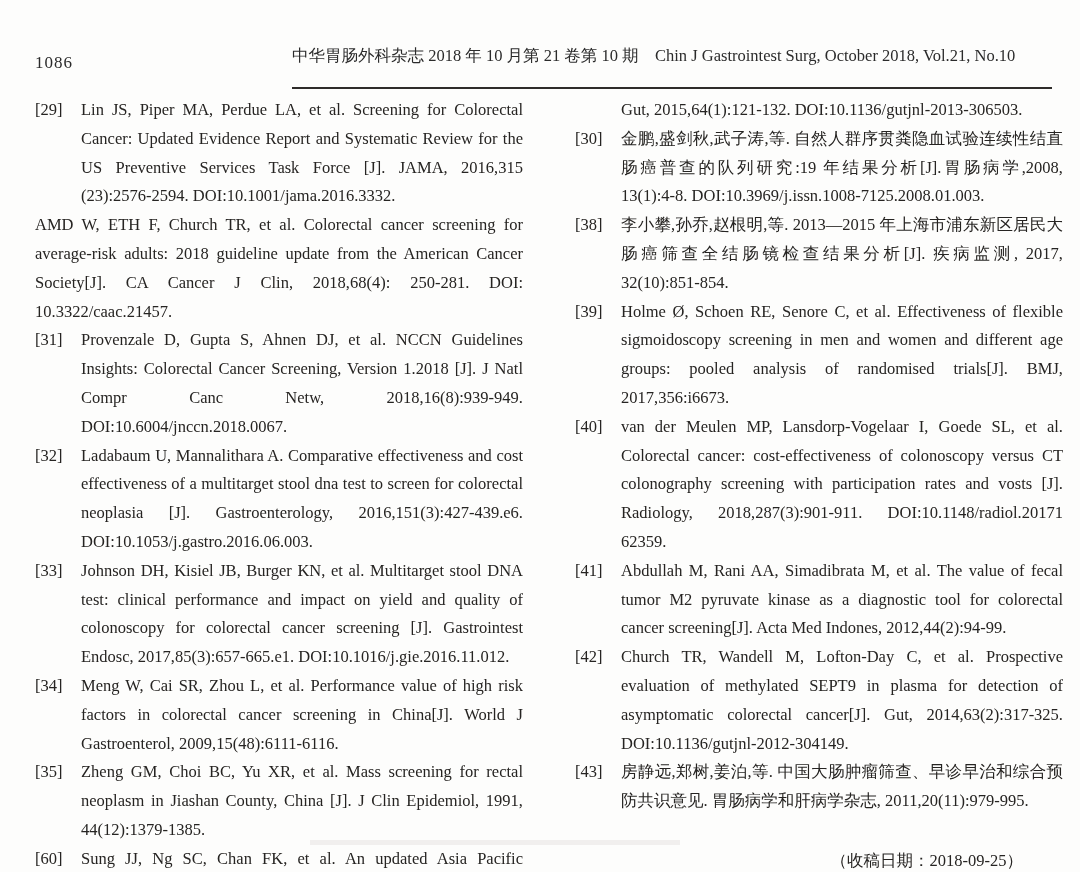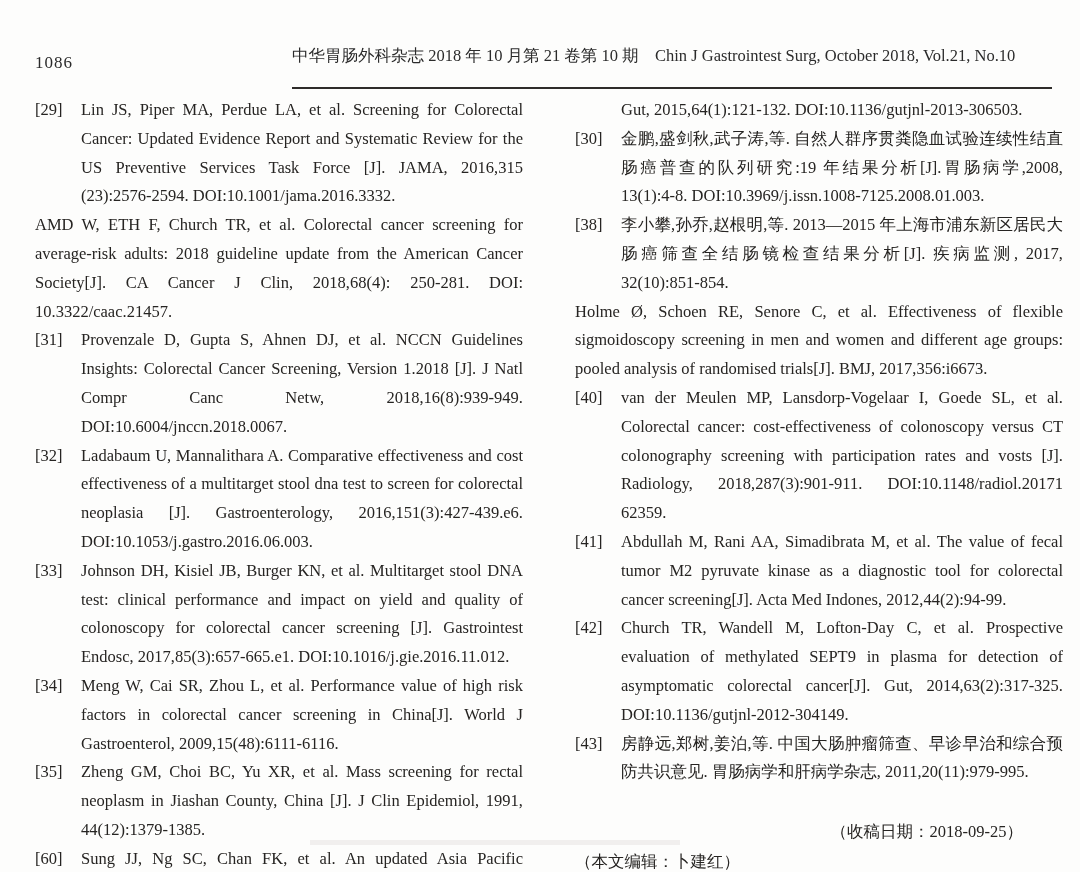--- a/index.html
+++ b/index.html
@@ -96,20 +96,21 @@
       </div>
       <div class="ref">
         <span class="ref-label">[30]</span>
         <p class="ref-text">金鹏,盛剑秋,武子涛,等. 自然人群序贯粪隐血试验连续性结直肠癌普查的队列研究:19 年结果分析[J].胃肠病学,2008, 13(1):4-8. DOI:10.3969/j.issn.1008-7125.2008.01.003.</p>
       </div>
       <div class="ref">
         <span class="ref-label">[38]</span>
         <p class="ref-text">李小攀,孙乔,赵根明,等. 2013—2015 年上海市浦东新区居民大肠癌筛查全结肠镜检查结果分析[J]. 疾病监测, 2017, 32(10):851-854.</p>
       </div>
       <div class="ref">
+        <span class="ref-label">[39]</span>
         <p class="ref-text">Holme Ø, Schoen RE, Senore C, et al. Effectiveness of flexible sigmoidoscopy screening in men and women and different age groups: pooled analysis of randomised trials[J]. BMJ, 2017,356:i6673.</p>
       </div>
       <div class="ref">
         <span class="ref-label">[40]</span>
         <p class="ref-text">van der Meulen MP, Lansdorp-Vogelaar I, Goede SL, et al. Colorectal cancer: cost-effectiveness of colonoscopy versus CT colonography screening with participation rates and vosts [J]. Radiology, 2018,287(3):901-911. DOI:10.1148/radiol.20171 62359.</p>
       </div>
       <div class="ref">
         <span class="ref-label">[41]</span>
         <p class="ref-text">Abdullah M, Rani AA, Simadibrata M, et al. The value of fecal tumor M2 pyruvate kinase as a diagnostic tool for colorectal cancer screening[J]. Acta Med Indones, 2012,44(2):94-99.</p>
       </div>

